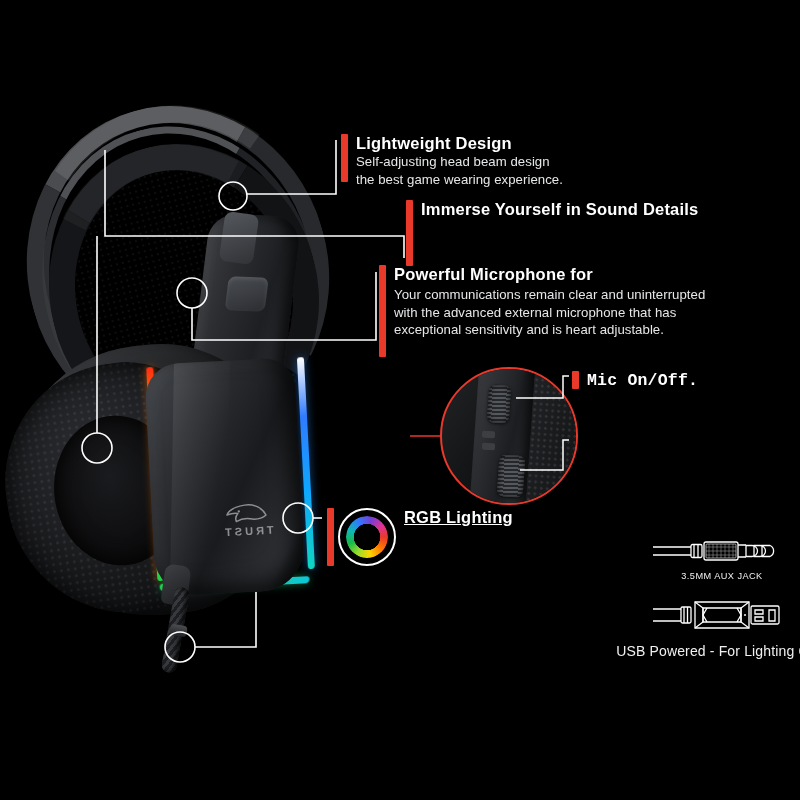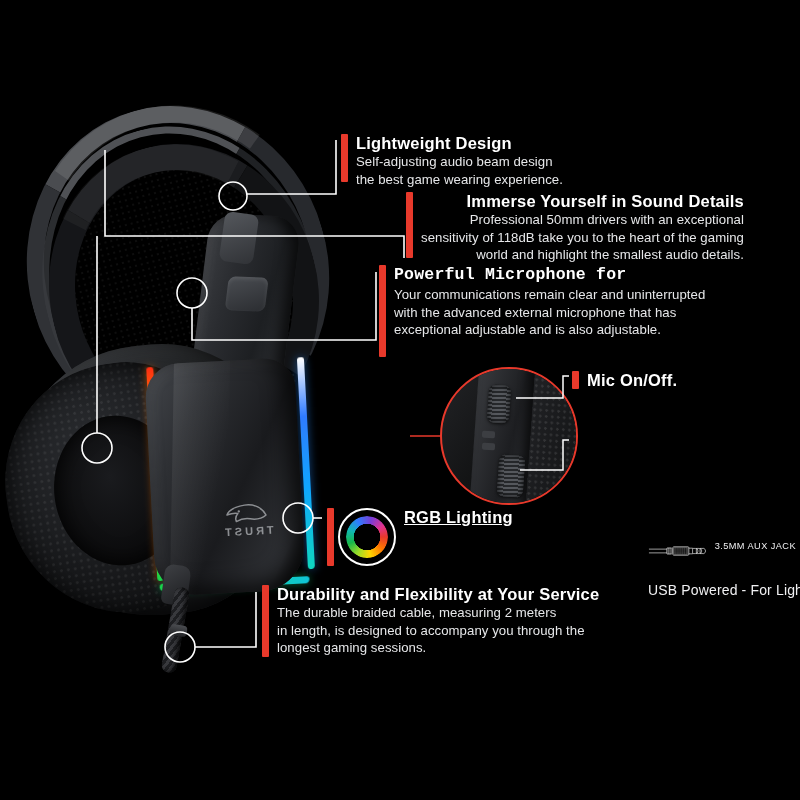--- a/index.html
+++ b/index.html
@@ -216,28 +216,28 @@
     font-size:16.5px; font-weight:700; letter-spacing:.2px;
     color:#ffffff; line-height:1.18; white-space:nowrap;
   }
   .c-text{
     font-size:13.2px; line-height:1.31; color:#e6e7e9; font-weight:400;
     letter-spacing:.05px; white-space:pre-line;
   }
 
   
   #co-lightweight { left:341px; top:134px; height:48px; }
-  #co-immerse     { left:406px; top:192px; height:66px;text-align:right; }
+  #co-immerse     { left:406px; top:200px; height:66px; }
   #co-mic         { left:379px; top:265px; height:92px; }
-  #co-micswitch   { left:572px; top:371px; height:18px; }
+  #co-micswitch   { left:572px; top:371px; height:18px;font-family:Liberation Mono, monospace; }
   #co-easy        { left:572px; top:404px; height:90px; }
   #co-rgb         { left:327px; top:508px; height:62px; }
   #co-durability  { left:262px; top:585px; height:72px; }
 
-  #co-mic .c-title{ margin-bottom:2px;font-family:Liberation Mono, monospace; }
+  #co-mic .c-title{ margin-bottom:2px; }
   #co-mic .c-title.l2{ margin-bottom:3px; }
   #co-micswitch .bar{ width:7px; }
   #co-micswitch .c-title{ font-size:16.5px; }
 
   
   .rgb-icon{
     position:absolute; left:338px; top:508px; width:58px; height:58px;
   }
   .rgb-icon .ring-outer{
     position:absolute; inset:0; border-radius:50%;
@@ -253,21 +253,21 @@
             mask:radial-gradient(circle, transparent 0 44%, #000 45%);
   }
   #co-rgb { left:404px; top:508px;text-decoration:underline; }
   .rgb-accent-bar{
     position:absolute; left:327px; top:508px; width:7px; height:58px;
     background:#e8392b; border-radius:1px;
   }
 
   
   .connectors{ position:absolute; left:648px; top:536px; width:148px; }
-  .conn-block{ display:flex; align-items:flex-start; }
+  .conn-block{ display:flex; flex-direction:column; align-items:center; }
   .conn-caption{
     font-size:9.2px; letter-spacing:.45px; color:#f0f0f2; margin-top:5px;
     text-align:center; white-space:nowrap;
   }
   .conn-caption.usb{ font-size:14px; letter-spacing:.15px; }
   .conn-gap{ height:11px; }
 </style>
 </head>
 <body>
 
@@ -339,42 +339,39 @@
       <path d="M516 398 H563 V376 H569"></path>
 
       <path d="M520 470 H563 V440 H569"></path>
     </g>
   </svg>
 
   <div class="callout" id="co-lightweight">
     <div class="bar"></div>
     <div class="c-body">
       <div class="c-title">Lightweight Design</div>
-      <div class="c-text">Self-adjusting audio beam design
+      <div class="c-text">Self-adjusting head beam design
 the best game wearing experience.</div>
     </div>
   </div>
 
   <div class="callout" id="co-immerse">
     <div class="bar"></div>
     <div class="c-body">
       <div class="c-title">Immerse Yourself in Sound Details</div>
-      <div class="c-text">Professional 50mm drivers with an exceptional
-sensitivity of 118dB take you to the heart of the gaming
-world and highlight the smallest audio details.</div>
     </div>
   </div>
 
   <div class="callout" id="co-mic">
     <div class="bar"></div>
     <div class="c-body">
       <div class="c-title">Powerful Microphone for</div>
       <div class="c-text">Your communications remain clear and uninterrupted
 with the advanced external microphone that has
-exceptional adjustable and is also adjustable.</div>
+exceptional sensitivity and is heart adjustable.</div>
     </div>
   </div>
 
   <div class="callout" id="co-micswitch">
     <div class="bar"></div>
     <div class="c-body">
       <div class="c-title">Mic On/Off.</div>
     </div>
   </div>
 
@@ -384,29 +381,20 @@
     <div class="ring-color"></div>
     <div class="ring-outer"></div>
   </div>
   <div class="callout" id="co-rgb">
 
     <div class="c-body">
       <div class="c-title">RGB Lighting</div>
     </div>
   </div>
 
-  <div class="callout" id="co-durability">
-    <div class="bar"></div>
-    <div class="c-body">
-      <div class="c-title">Durability and Flexibility at Your Service</div>
-      <div class="c-text">The durable braided cable, measuring 2 meters
-in length, is designed to accompany you through the
-longest gaming sessions.</div>
-    </div>
-  </div>
 
   <div class="connectors">
 
     <div class="conn-block">
       <svg width="142" height="30" viewBox="0 0 142 30">
         <g fill="none" stroke="#ffffff" stroke-width="1.3">
           <path d="M2 11 H40 M2 19 H40"></path>
           <rect x="40" y="8.5" width="11" height="13" rx="1.5"></rect>
           <path d="M43 8.5 V21.5 M47 8.5 V21.5"></path>
           <rect x="53" y="6" width="34" height="18" rx="2"></rect>

